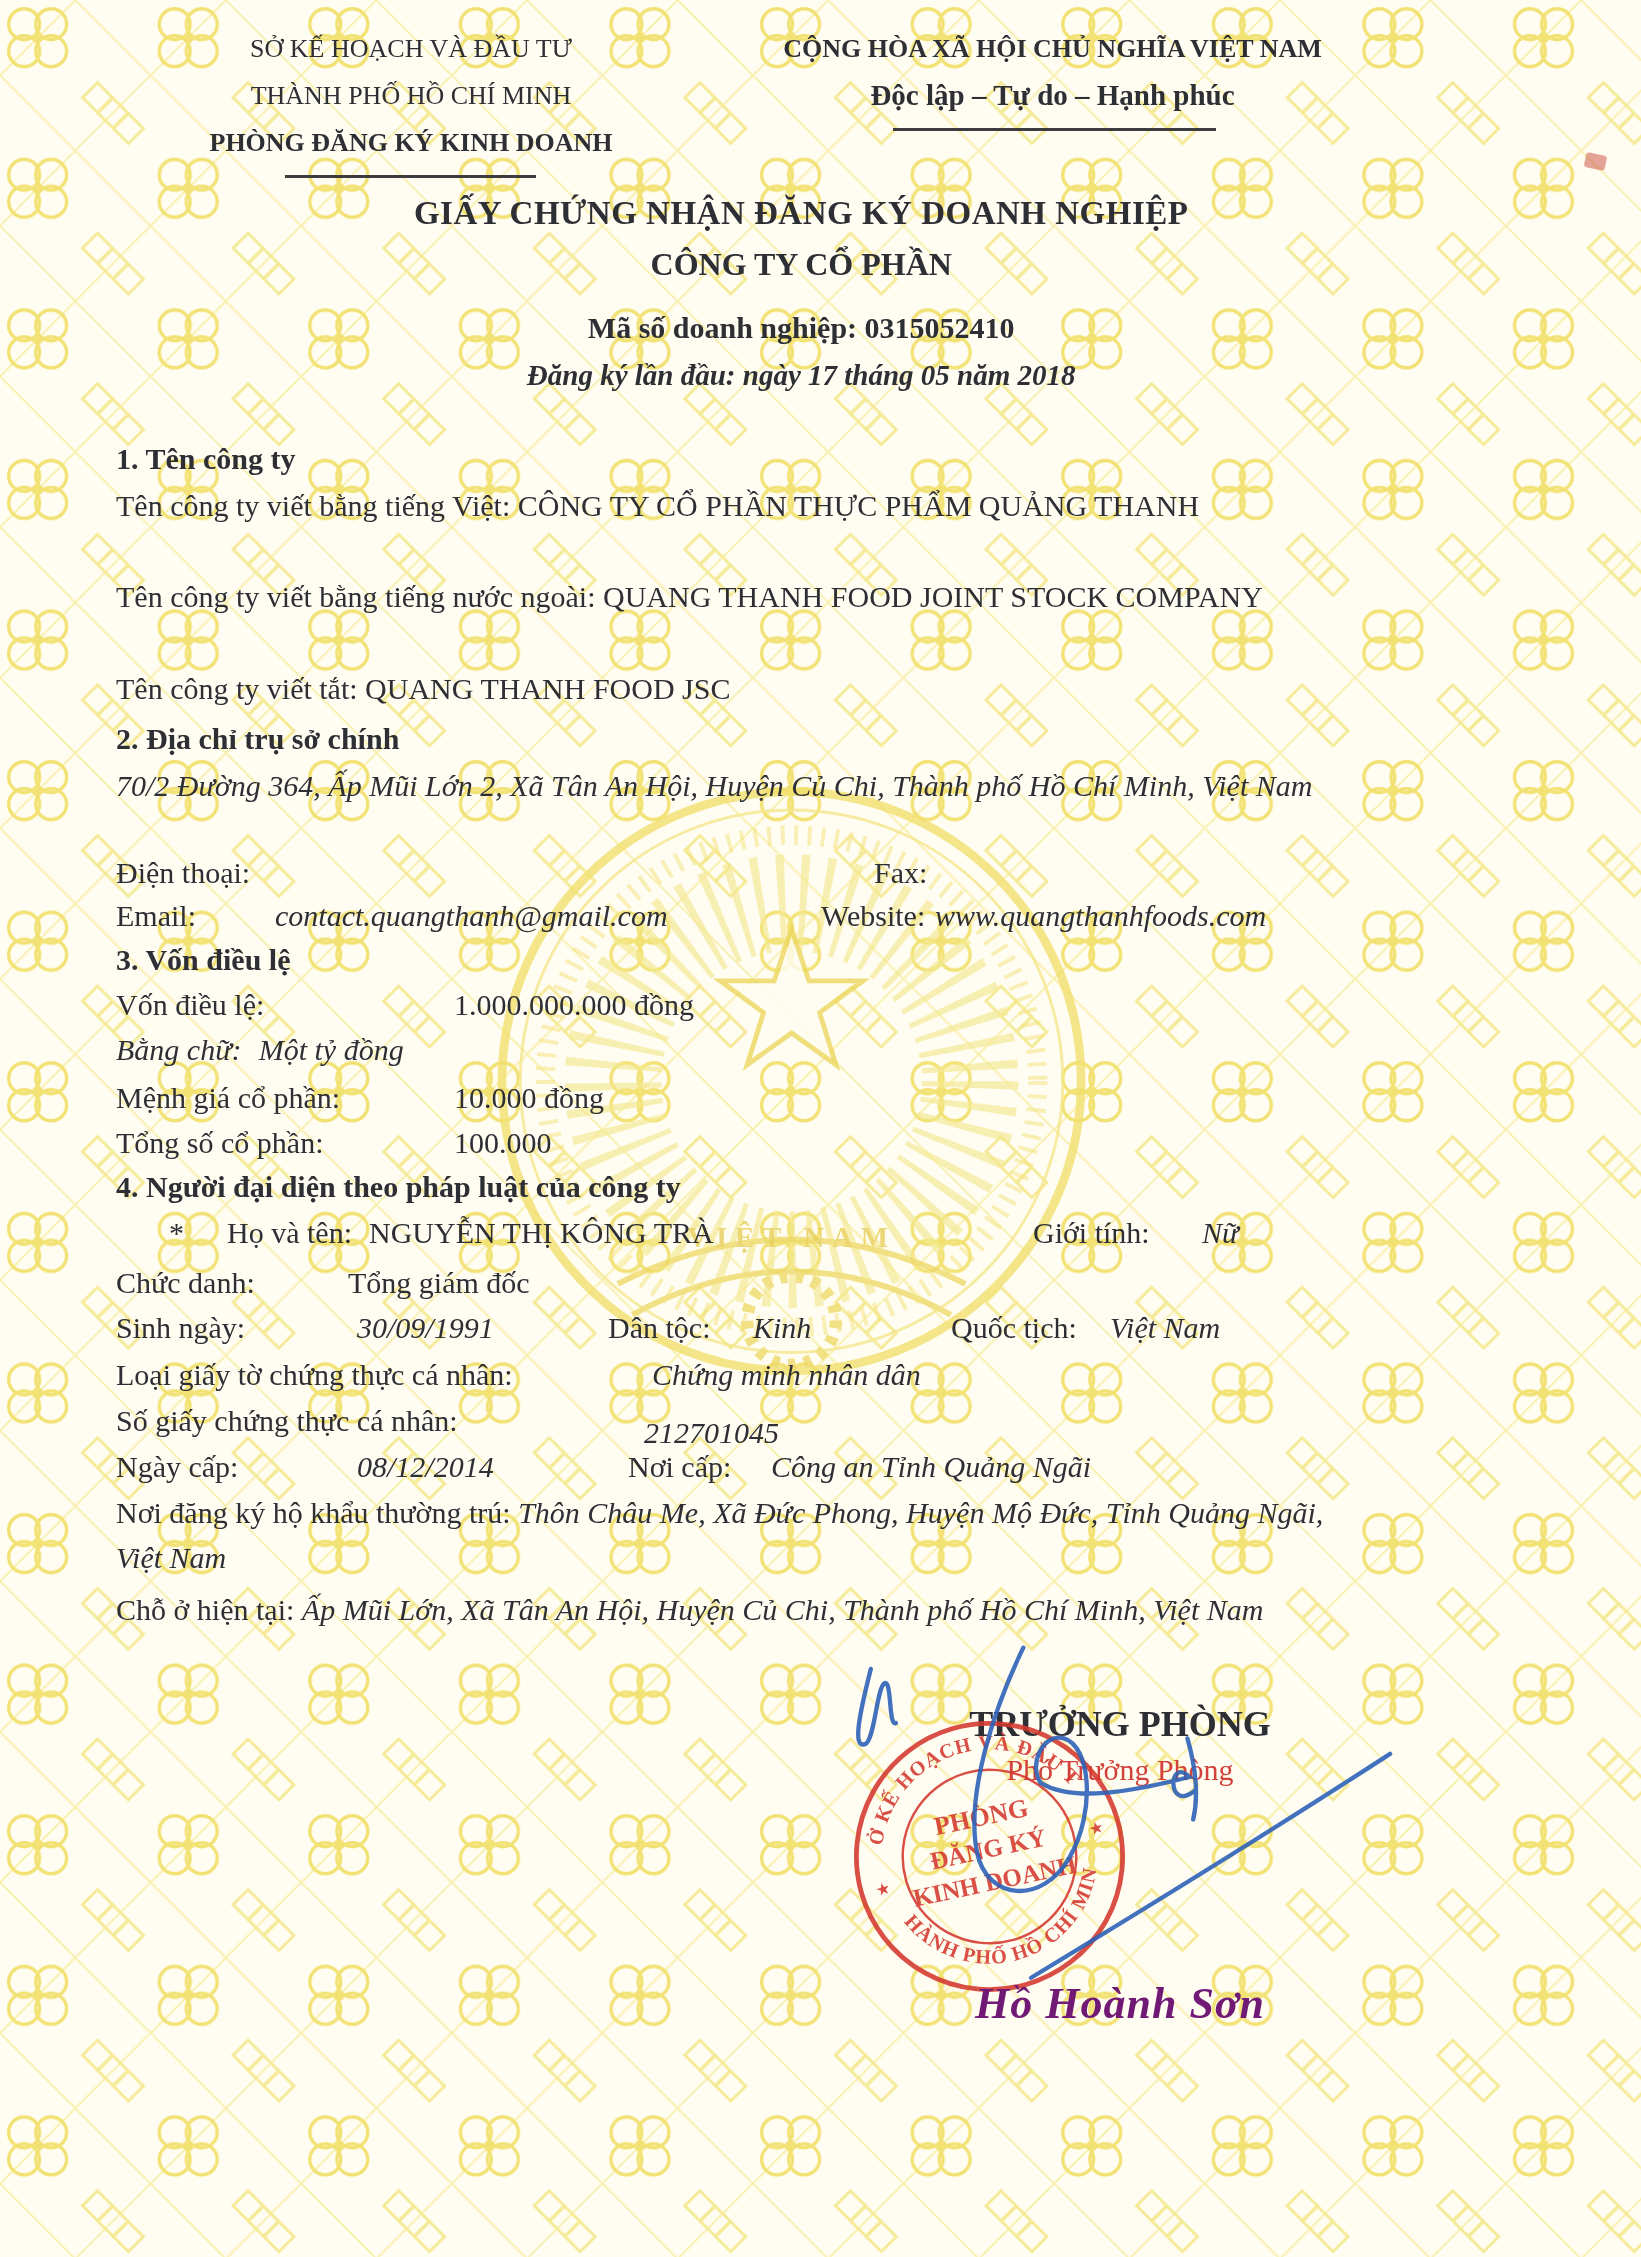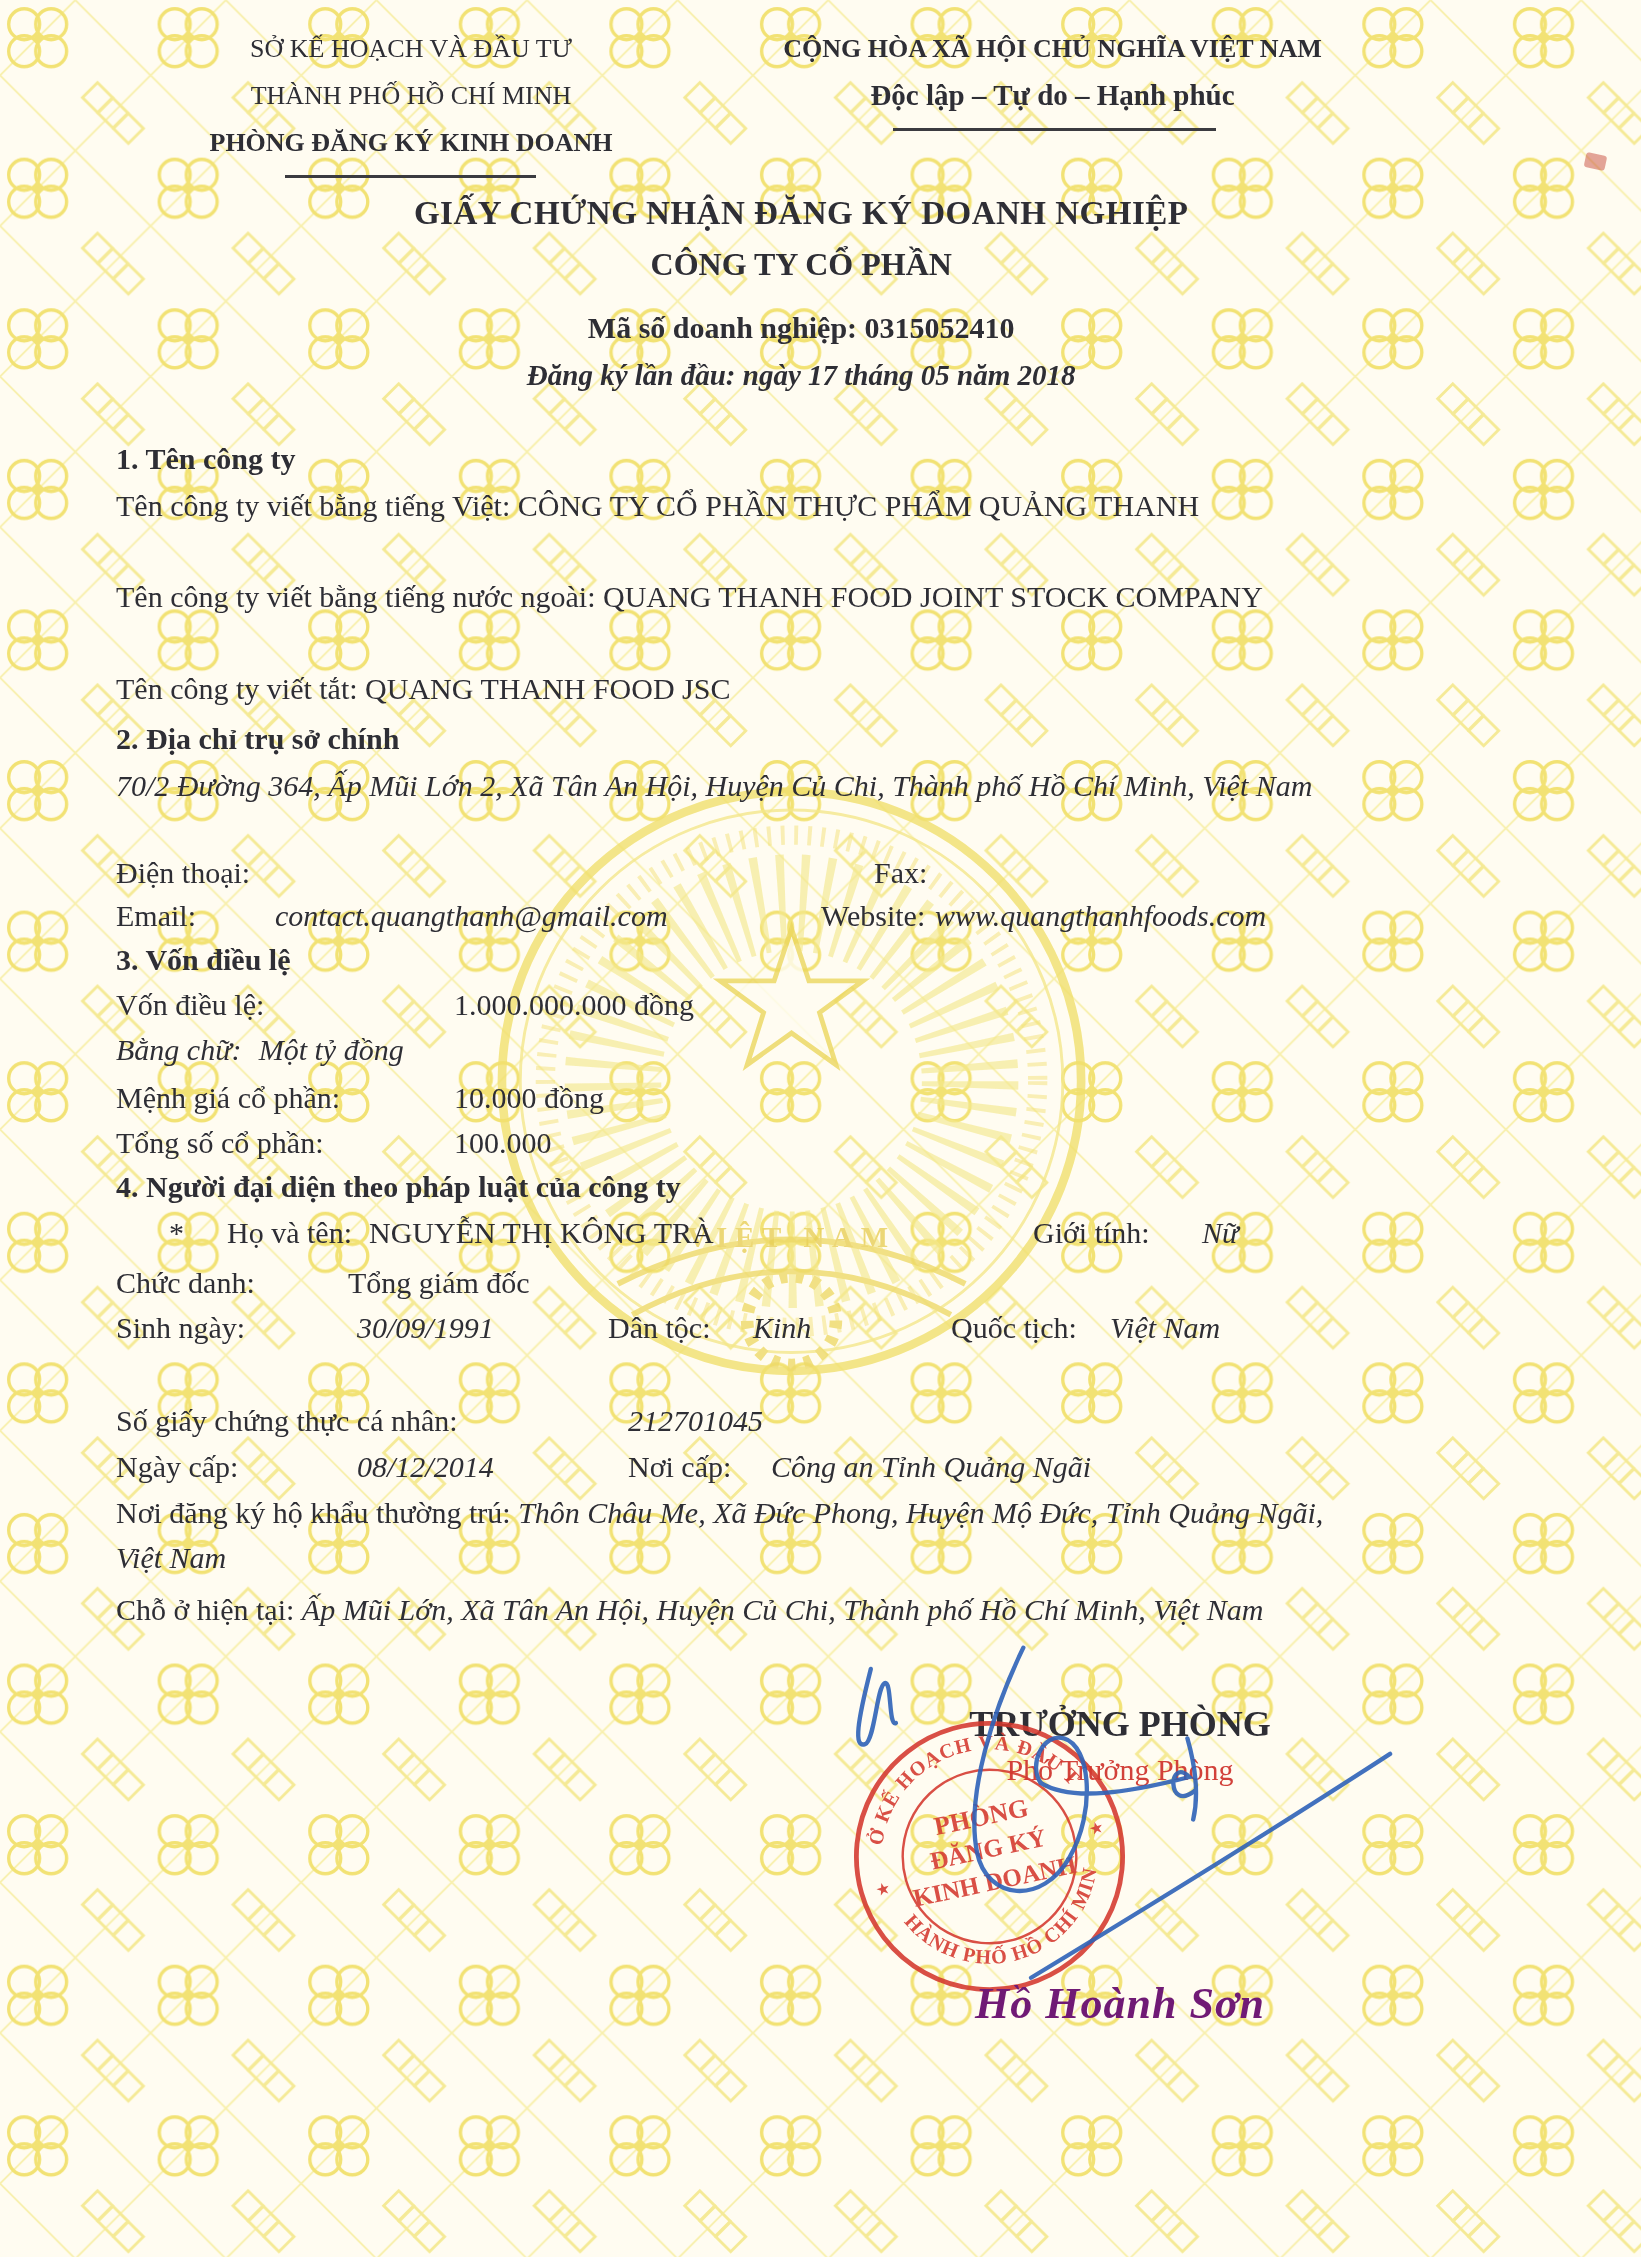--- a/index.html
+++ b/index.html
@@ -139,23 +139,27 @@
     <span class="abs" style="left:232px;">Tổng giám đốc</span>
   </div>
   <div class="row" style="left:116px;top:1305px;width:1410px;">
     <span>Sinh ngày:</span>
     <span class="abs i" style="left:241px;">30/09/1991</span>
     <span class="abs" style="left:492px;">Dân tộc:</span>
     <span class="abs i" style="left:637px;">Kinh</span>
     <span class="abs" style="left:835px;">Quốc tịch:</span>
     <span class="abs i" style="left:994px;">Việt Nam</span>
   </div>
+  <div class="row" style="left:116px;top:1352px;width:1410px;">
+    <span>Loại giấy tờ chứng thực cá nhân:</span>
+    <span class="abs i" style="left:536px;">Chứng minh nhân dân</span>
+  </div>
   <div class="row" style="left:116px;top:1398px;width:1410px;">
     <span>Số giấy chứng thực cá nhân:</span>
-    <span class="abs i" style="left:512px;">212701045</span>
+    <span class="abs i" style="left:528px;margin-top:12px;">212701045</span>
   </div>
   <div class="row" style="left:116px;top:1444px;width:1410px;">
     <span>Ngày cấp:</span>
     <span class="abs i" style="left:241px;">08/12/2014</span>
     <span class="abs" style="left:512px;">Nơi cấp:</span>
     <span class="abs i" style="left:655px;">Công an Tỉnh Quảng Ngãi</span>
   </div>
   <div class="row" style="left:116px;top:1490px;width:1255px;">
     <span>Nơi đăng ký hộ khẩu thường trú:</span>
     <span class="i">Thôn Châu Me, Xã Đức Phong, Huyện Mộ Đức, Tỉnh Quảng Ngãi, Việt Nam</span>

